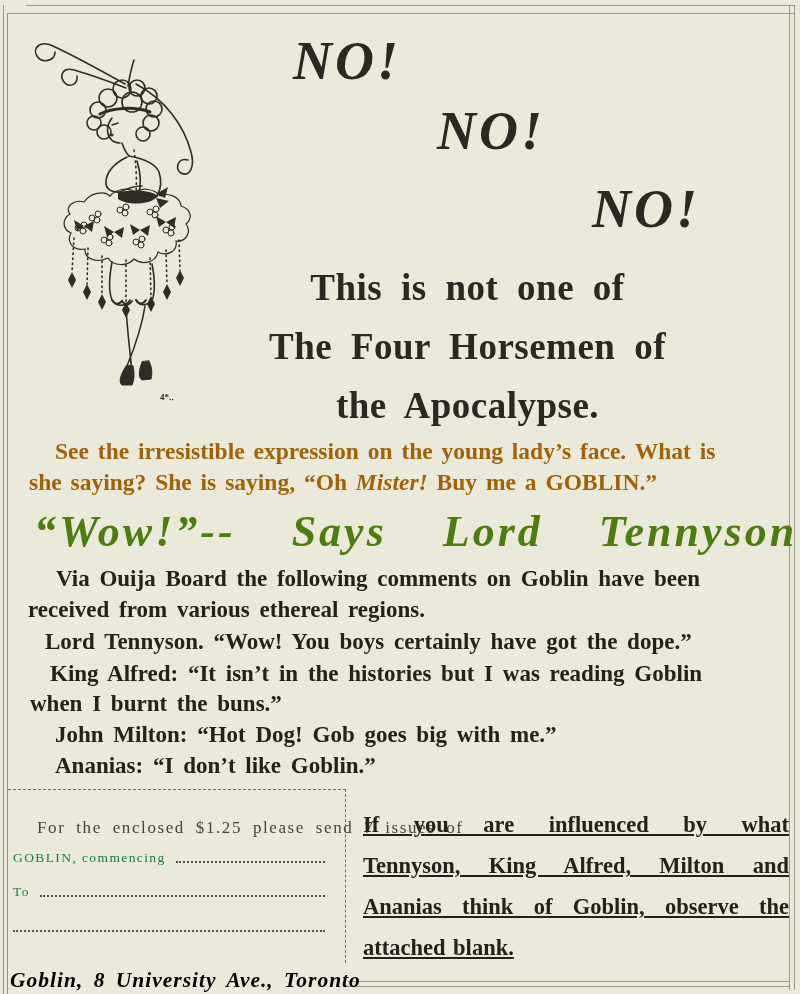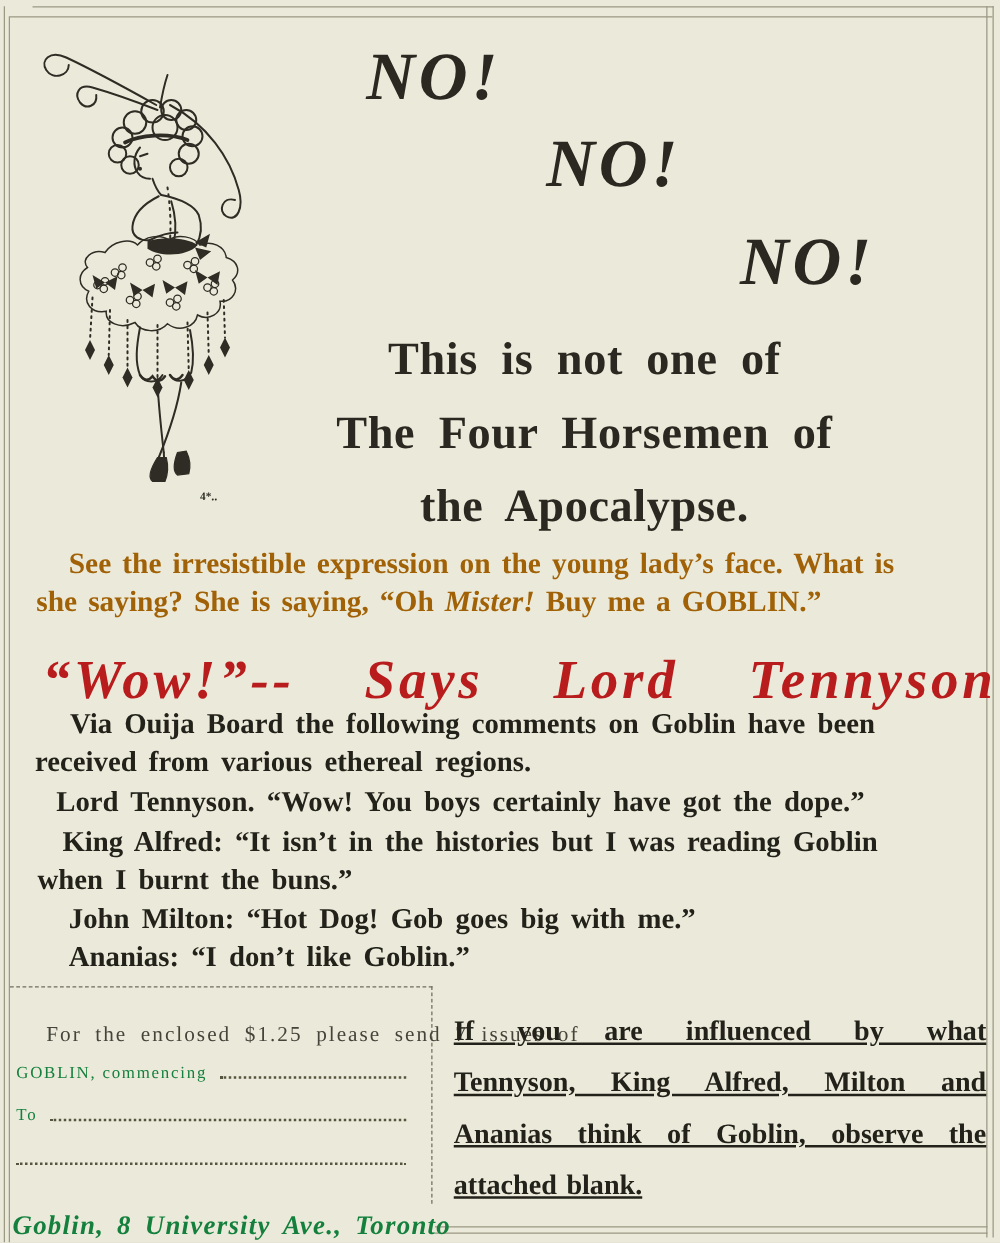--- a/index.html
+++ b/index.html
@@ -34,42 +34,41 @@
   }
   .subhead .line{line-height:59px;white-space:nowrap;}
   
   .lead{position:absolute;font-weight:bold;font-size:23.5px;color:#a16207;
         word-spacing:3px;white-space:nowrap;}
   
   .wow{
     position:absolute;left:34px;top:506px;
     font-style:italic;font-weight:bold;font-size:44px;
     letter-spacing:3px;word-spacing:42px;white-space:nowrap;
-    color:#b91c1c;
-    margin-top:12px;
+    color:#4d7c0f;
   }
   
   .qline{position:absolute;font-weight:bold;font-size:23px;color:#23221a;
          word-spacing:4px;white-space:nowrap;}
   
   .coupon-small{
     position:absolute;left:37px;top:818px;
     font-size:17px;letter-spacing:1.6px;word-spacing:5px;
     color:#45433a;white-space:nowrap;
   }
   .coupon-row{
     position:absolute;display:flex;align-items:flex-end;
     font-size:13.5px;letter-spacing:1.4px;color:#15803d;white-space:nowrap;
   }
   .leader{flex:1;border-bottom:2px dotted #56533f;margin:0 0 3px 10px;height:0;}
   .leader-only{position:absolute;border-bottom:2px dotted #56533f;height:0;}
   .coupon-address{
     position:absolute;left:10px;top:968px;
     font-style:italic;font-weight:bold;font-size:21.5px;
-    letter-spacing:1px;word-spacing:4px;color:#15803d;white-space:nowrap;
+    letter-spacing:1px;word-spacing:4px;color:#000000;white-space:nowrap;
   }
   
   .right-col{position:absolute;left:363px;top:804px;width:426px;color:#23221a;}
   .rc-line{
     font-weight:bold;font-size:22.5px;line-height:41px;
     text-align:justify;text-align-last:justify;word-spacing:2px;text-decoration:underline;
   }
   .rc-line.last{text-align:left;text-align-last:left;}
   
   .illustration{position:absolute;left:8px;top:26px;}

